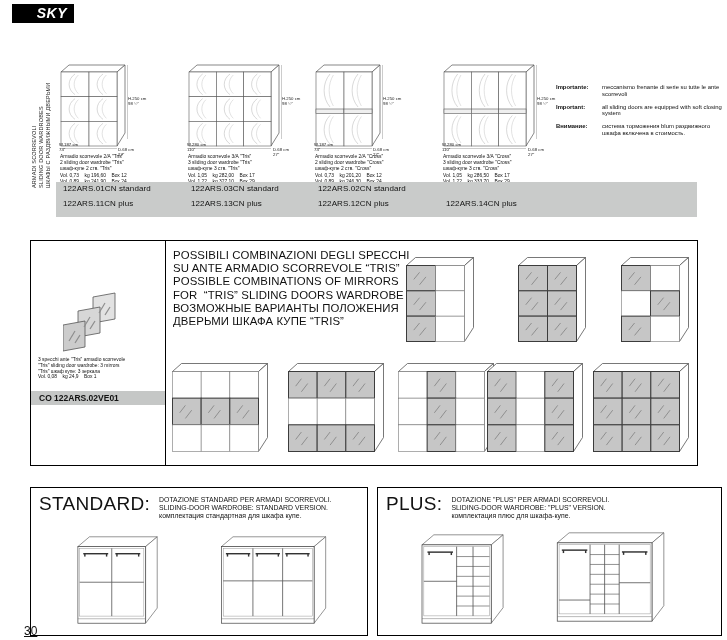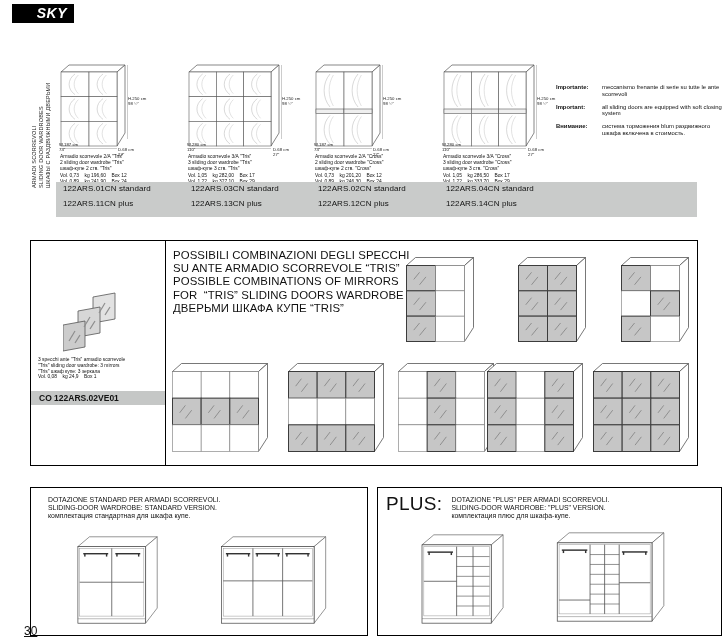--- a/index.html
+++ b/index.html
@@ -241,21 +241,20 @@
   <div class="note">
       <b>Внимание:</b>
       <span>система торможения blum раздвижного шкафа включена в стоимость.</span>
     </div>
 </div>
 
 <div class="codes r1">
   <div class="code-cell c1">122ARS.01CN standard</div>
   <div class="code-cell c2">122ARS.03CN standard</div>
   <div class="code-cell c3">122ARS.02CN standard</div>
-  <div class="code-cell c4">122ARS.04CN standard</div>
 </div>
 <div class="codes r2">
   <div class="code-cell c1">122ARS.11CN plus</div>
   <div class="code-cell c2">122ARS.13CN plus</div>
   <div class="code-cell c3">122ARS.12CN plus</div>
   <div class="code-cell c4">122ARS.14CN plus</div>
 </div>
 
 <div class="mbox">
   <div class="mleft">
@@ -281,20 +280,21 @@
       <div class="vol">Vol. 0,08    kg 24,9    Box 1</div>
     </div>
     <div class="kit-code">CO 122ARS.02VE01</div>
   </div>
 
   <div class="mtitle">
     <div>POSSIBILI COMBINAZIONI DEGLI SPECCHI</div>
     <div>SU ANTE ARMADIO SCORREVOLE “TRIS”</div>
     <div>POSSIBLE COMBINATIONS OF MIRRORS</div>
     <div>FOR  “TRIS” SLIDING DOORS WARDROBE</div>
+    <div>ВОЗМОЖНЫЕ ВАРИАНТЫ ПОЛОЖЕНИЯ</div>
     <div>ДВЕРЬМИ ШКАФА КУПЕ “TRIS”</div>
   </div>
 
   <svg class="combo t0" viewBox="0 0 70 87" width="70" height="87">
       <polygon points="1.5,9.5 10.5,1.5 68.5,1.5 59.5,9.5" fill="#fff" stroke="#555" stroke-width="0.8"></polygon>
       <polygon points="59.5,9.5 68.5,1.5 68.5,71.5 59.5,85.5" fill="#fff" stroke="#555" stroke-width="0.8"></polygon>
       <rect x="1.5" y="9.5" width="29" height="25.333333333333332" fill="#c6c6c6" stroke="#3c3c3c" stroke-width="1"></rect>
       <line x1="8.75" y1="23.433333333333334" x2="14.55" y2="16.34" stroke="#8f8f8f" stroke-width="1"></line>
       <line x1="14.55" y1="28.753333333333334" x2="20.93" y2="20.9" stroke="#8f8f8f" stroke-width="1"></line>
       <rect x="30.5" y="9.5" width="29" height="25.333333333333332" fill="#fff" stroke="#777" stroke-width="0.6"></rect>
@@ -461,20 +461,21 @@
       <line x1="37.333333333333336" y1="77.5" x2="43.06666666666667" y2="70.03333333333333" stroke="#8f8f8f" stroke-width="1"></line>
       <line x1="43.06666666666667" y1="83.10000000000001" x2="49.373333333333335" y2="74.83333333333334" stroke="#8f8f8f" stroke-width="1"></line>
       <rect x="58.833333333333336" y="62.833333333333336" width="28.666666666666668" height="26.666666666666668" fill="#c6c6c6" stroke="#3c3c3c" stroke-width="1"></rect>
       <line x1="66" y1="77.5" x2="71.73333333333333" y2="70.03333333333333" stroke="#8f8f8f" stroke-width="1"></line>
       <line x1="71.73333333333333" y1="83.10000000000001" x2="78.04" y2="74.83333333333334" stroke="#8f8f8f" stroke-width="1"></line>
     </svg>
 </div>
 
 <div class="bbox standard">
   <div class="bhead">
+    <div class="btitle">STANDARD:</div>
     <div class="blines">
       <div>DOTAZIONE STANDARD PER ARMADI SCORREVOLI.</div>
       <div>SLIDING-DOOR WARDROBE: STANDARD VERSION.</div>
       <div>комплектация стандартная для шкафа купе.</div>
     </div>
   </div>
   <svg class="int i1" width="94" height="90" viewBox="0 0 94 101">
       <polygon points="2,13 15,2 91,2 78,13" fill="#fff" stroke="#555" stroke-width="0.7"></polygon>
       <polygon points="78,13 91,2 91,82 78,99" fill="#fff" stroke="#555" stroke-width="0.7"></polygon>
       <rect x="2" y="13" width="76" height="86" fill="#fff" stroke="#444" stroke-width="0.8"></rect>

